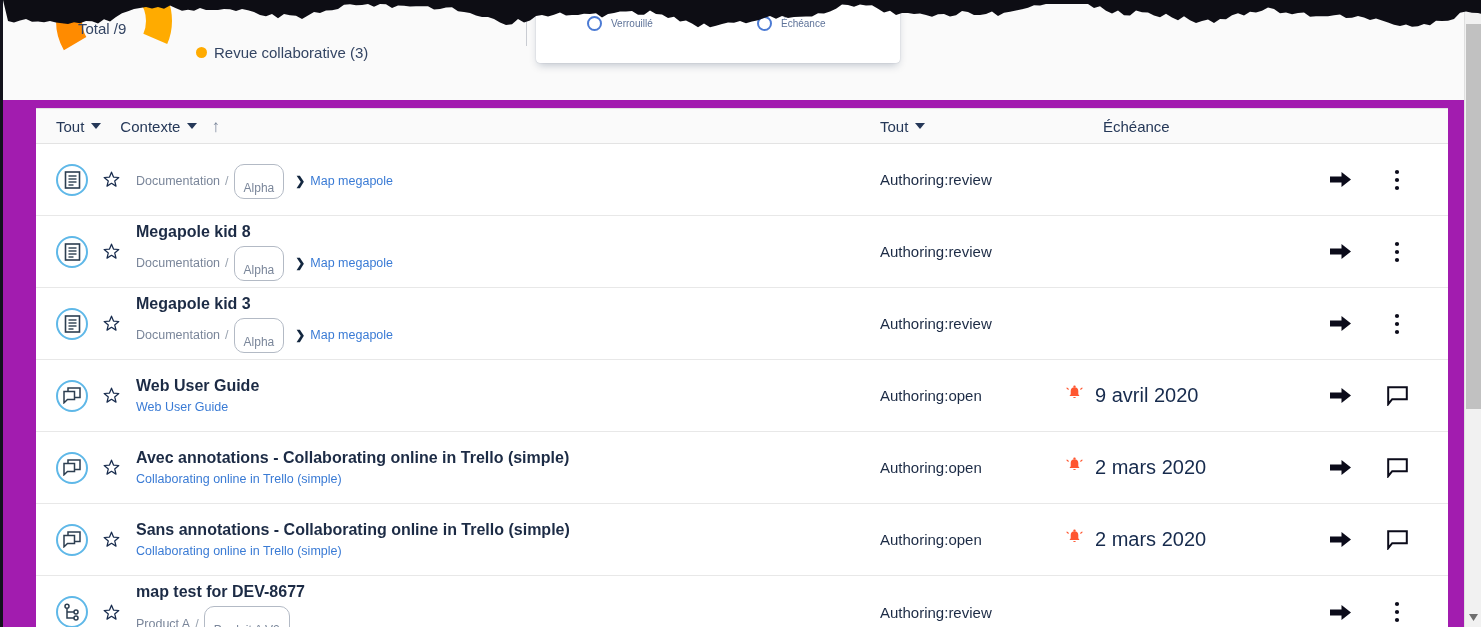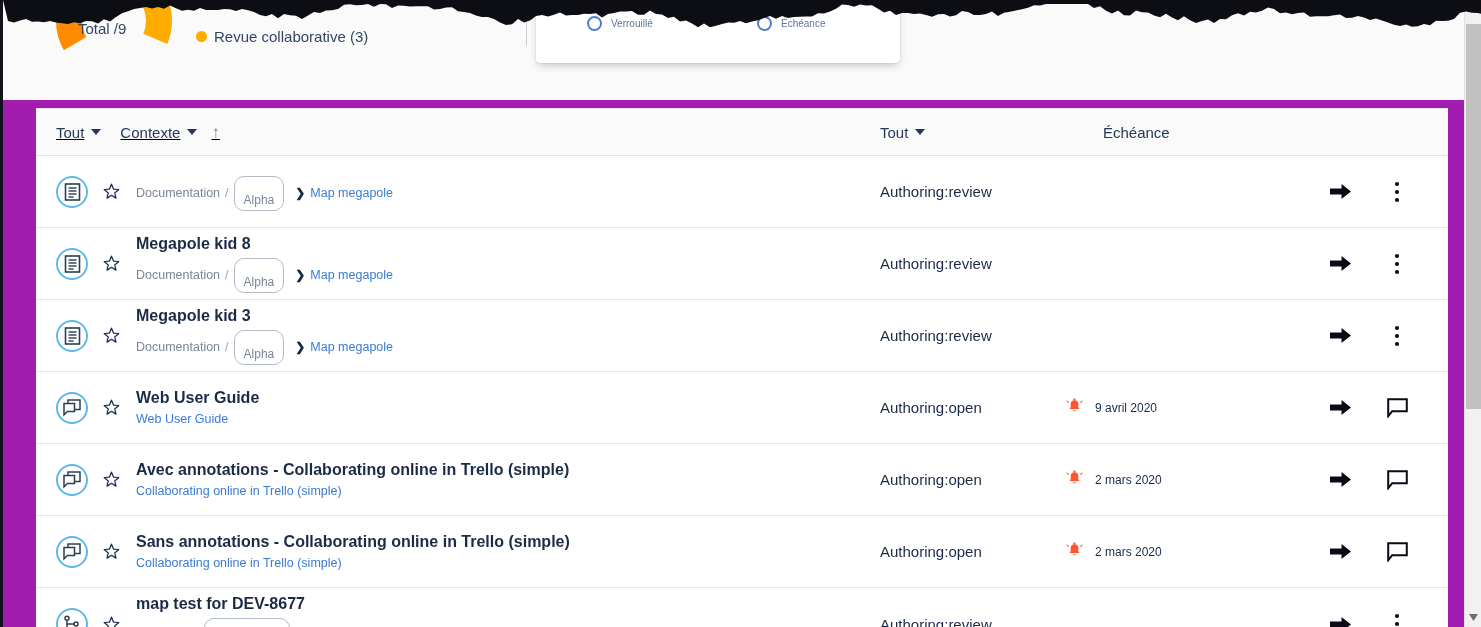--- a/index.html
+++ b/index.html
@@ -112,26 +112,25 @@
   
   #table {
     position: absolute;
     left: 33px; top: 108px;
     width: 1412px;
   }
 
   #table-header {
     display: flex;
     align-items: center;
-    height: 48px;
+    height: 36px;
     border-top: 1px solid #e3e3e3;
     border-bottom: 1px solid #e3e3e3;
     background: #fafafa;
     padding-left: 20px;
-    text-decoration: underline;
   }
   .hdr-cell {
     font-size: 15px;
     color: #253858;
     display: flex;
     align-items: center;
     white-space: nowrap;
   }
   .caret-down {
     display: inline-block;
@@ -220,21 +219,21 @@
     font-size: 15px;
     color: #1c2b45;
     white-space: nowrap;
   }
   .cell-due {
     position: absolute;
     left: 1030px;
     display: flex;
     align-items: center;
     gap: 12px;
-    font-size: 12px;
+    font-size: 20px;
     color: #172b4d;
     white-space: nowrap;
   }
   .cell-actions {
     position: absolute;
     left: 1292px;
     width: 120px;
     display: flex;
     align-items: center;
     gap: 30px;
@@ -275,21 +274,21 @@
   <div class="peek-zone">
 
     <div id="donut-wrap">
       <svg width="122" height="122" viewBox="0 0 122 122" aria-hidden="true">
         <circle cx="61" cy="61" r="45" fill="none" stroke="#FF8B00" stroke-width="26" stroke-dasharray="94 289" stroke-dashoffset="-188" transform="rotate(-90 61 61)"></circle>
         <circle cx="61" cy="61" r="45" fill="none" stroke="#FFAB00" stroke-width="26" stroke-dasharray="189 194" stroke-dashoffset="-283" transform="rotate(-90 61 61)"></circle>
       </svg>
     </div>
     <div id="donut-total">Total /9</div>
 
-    <div class="legend-item" style="left:193px; top:28px;">
+    <div class="legend-item" style="left:193px; top:44px;">
       <span class="legend-dot" style="background:#FFAB00;"></span>
       <span>Revue collaborative (3)</span>
     </div>
 
     <div id="popup-divider"></div>
 
     <div id="popup-card">
       <div id="popup-inner">
         <div class="popup-opt" style="left:51px; top:108px;">
           <span class="radio-ring"></span>

